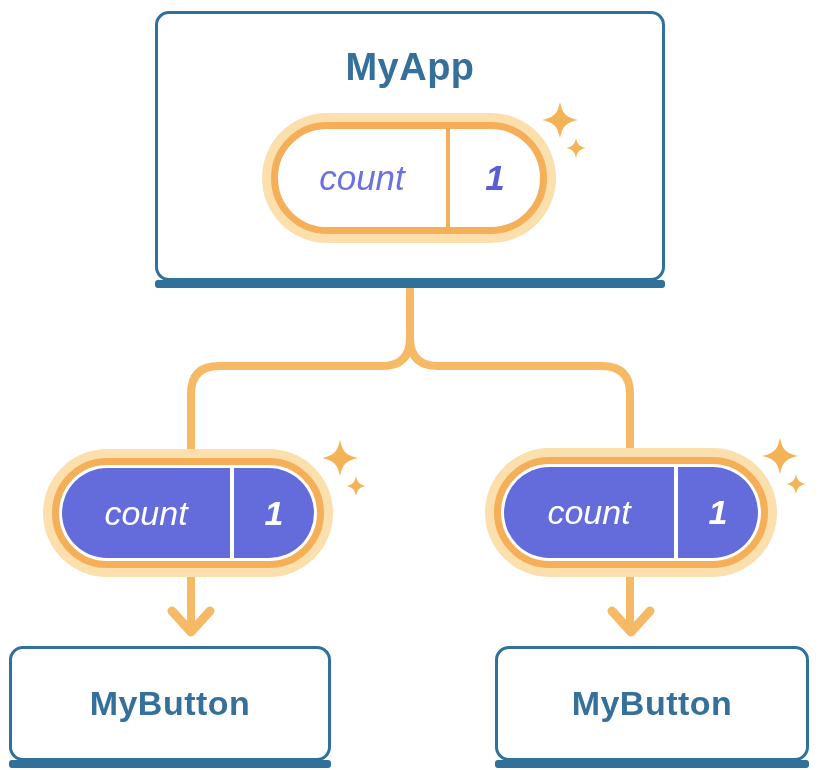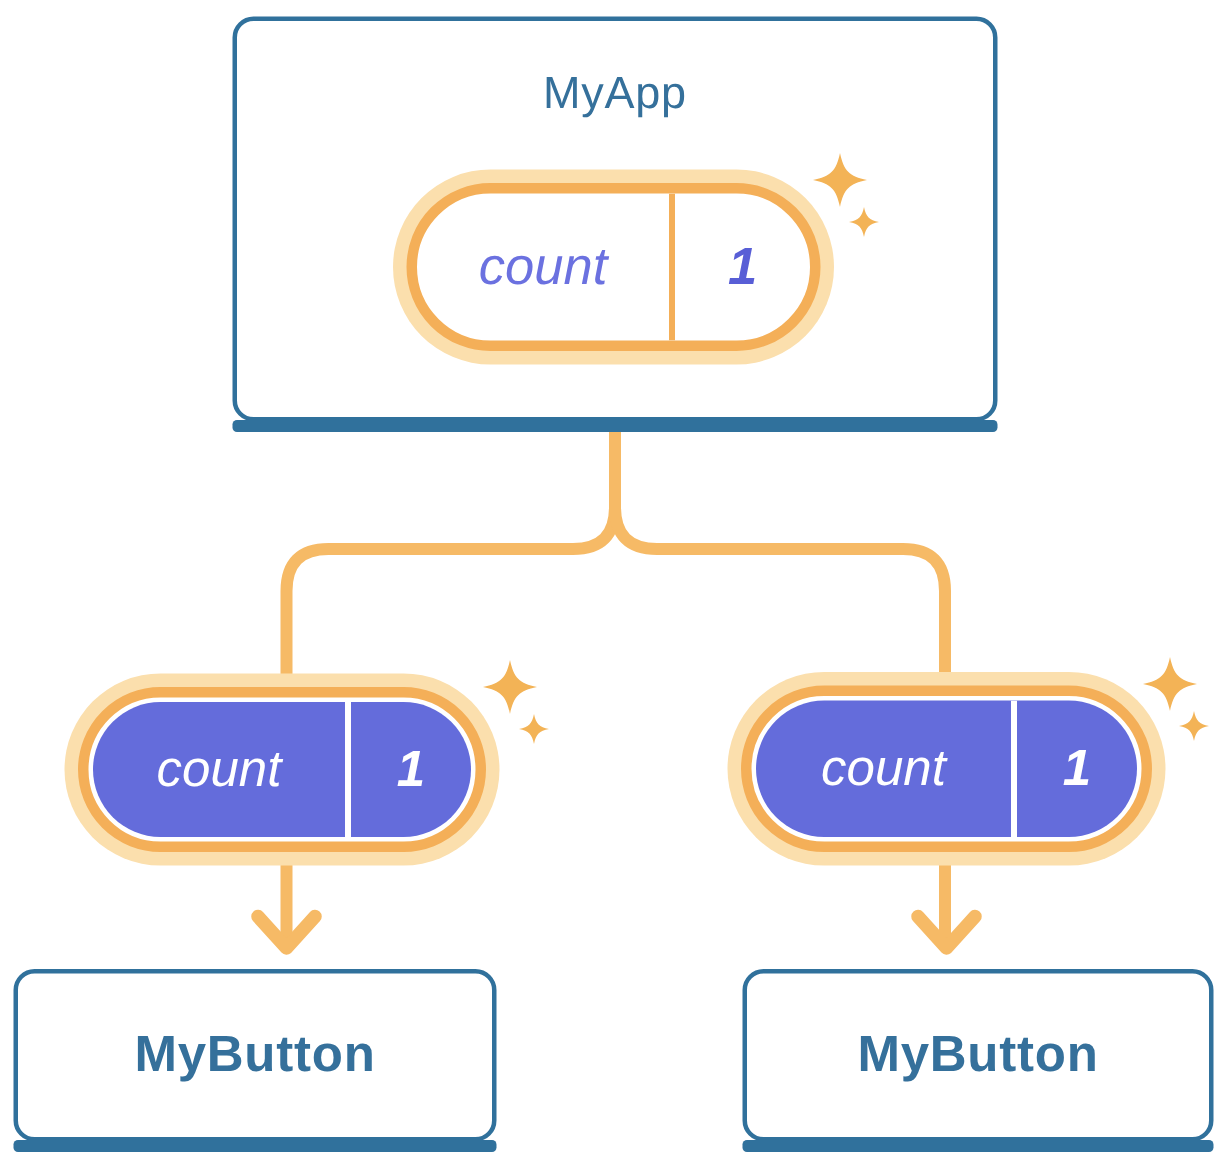--- a/index.html
+++ b/index.html
@@ -27,21 +27,21 @@
   .card::after{
     content:"";position:absolute;left:-3px;right:-3px;bottom:-10px;height:8px;
     background:var(--blue);border-radius:3px;
   }
   .card-root{left:155px;top:11px;width:510px;height:270px;}
   .card-child{display:flex;align-items:center;justify-content:center;text-align:center;}
   .card-child-left{left:9px;top:646px;width:322px;height:115px;}
   .card-child-right{left:495px;top:646px;width:314px;height:115px;}
   .card-title{
     position:absolute;top:32px;left:0;width:100%;text-align:center;
-    font-size:30px;font-weight:normal;color:var(--text-blue);letter-spacing:.5px;
+    font-size:38px;font-weight:bold;color:var(--text-blue);letter-spacing:.5px;
   }
   .child-title{font-size:34px;font-weight:bold;color:var(--text-blue);letter-spacing:.5px;}
 
   
   .pill-outer{
     position:absolute;z-index:2;border-radius:999px;background:var(--orange-glow);
     padding:9px;box-sizing:border-box;font-style:italic;
   }
   .pill-ring{
     width:100%;height:100%;box-sizing:border-box;border-radius:999px;

